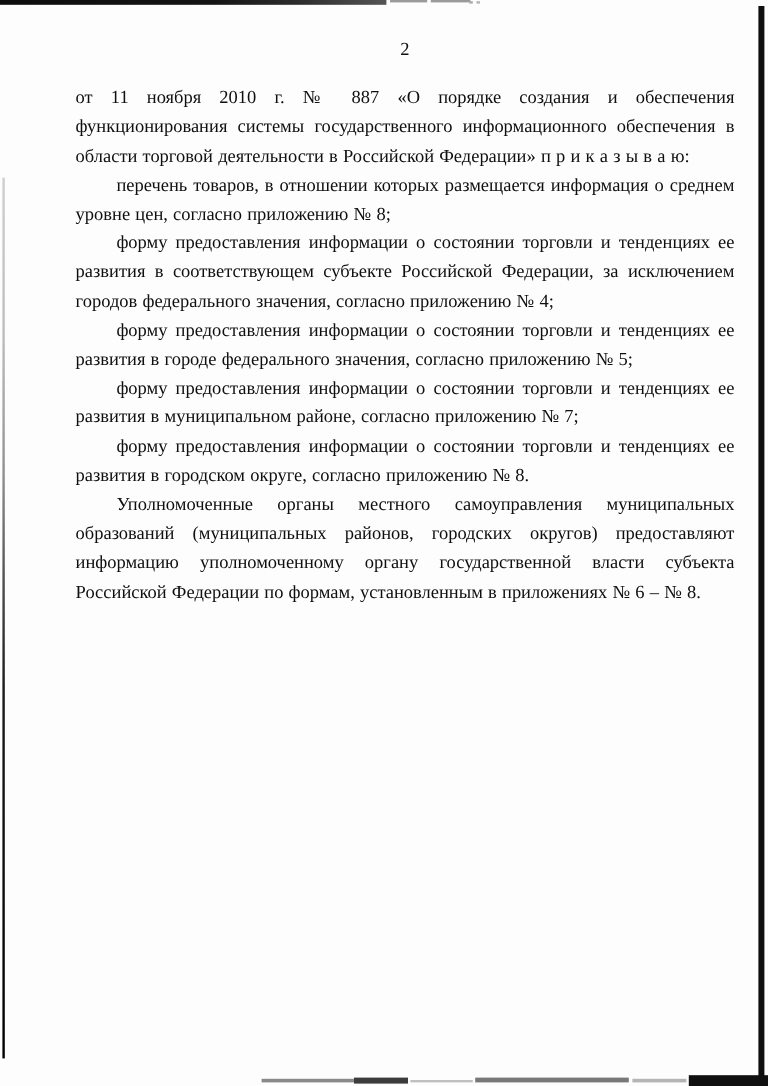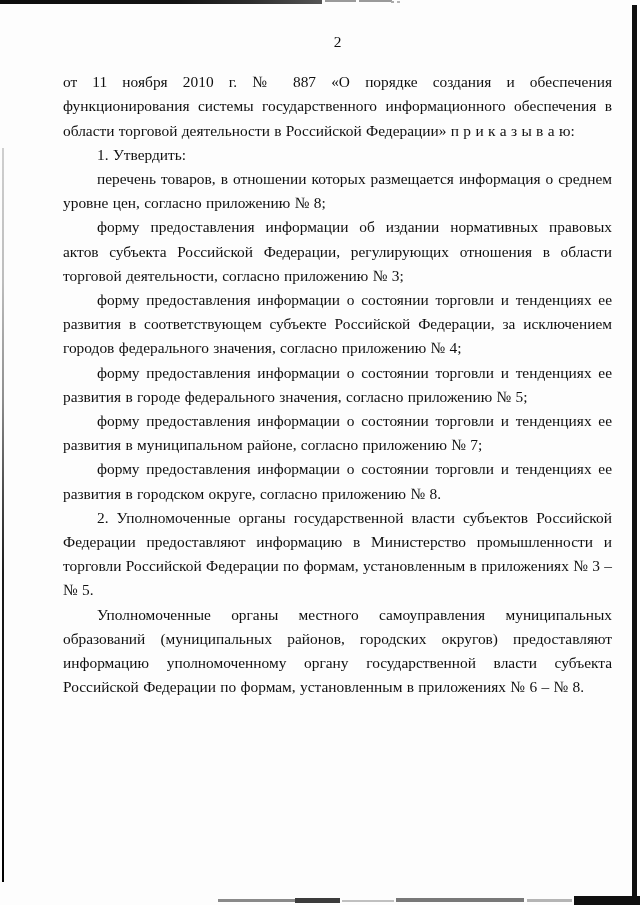--- a/index.html
+++ b/index.html
@@ -81,24 +81,21 @@
   <div class="artifact bottom-seg-a2"></div>
   <div class="artifact bottom-seg-b"></div>
   <div class="artifact bottom-seg-c"></div>
   <div class="artifact bottom-seg-d"></div>
   <div class="artifact bottom-seg-e"></div>
 
   <div class="content">
     <div class="page-number">2</div>
 
     <p class="para flush">от 11 ноября 2010 г. № 887 «О порядке создания и обеспечения функционирования системы государственного информационного обеспечения в области торговой деятельности в Российской Федерации» п р и к а з ы в а ю:</p>
-    <p class="para">1. Утвердить:</p>
     <p class="para">перечень товаров, в отношении которых размещается информация о среднем уровне цен, согласно приложению № 8;</p>
-    <p class="para">форму предоставления информации об издании нормативных правовых актов субъекта Российской Федерации, регулирующих отношения в области торговой деятельности, согласно приложению № 3;</p>
     <p class="para">форму предоставления информации о состоянии торговли и тенденциях ее развития в соответствующем субъекте Российской Федерации, за исключением городов федерального значения, согласно приложению № 4;</p>
     <p class="para">форму предоставления информации о состоянии торговли и тенденциях ее развития в городе федерального значения, согласно приложению № 5;</p>
     <p class="para">форму предоставления информации о состоянии торговли и тенденциях ее развития в муниципальном районе, согласно приложению № 7;</p>
     <p class="para">форму предоставления информации о состоянии торговли и тенденциях ее развития в городском округе, согласно приложению № 8.</p>
-    <p class="para">2. Уполномоченные органы государственной власти субъектов Российской Федерации предоставляют информацию в Министерство промышленности и торговли Российской Федерации по формам, установленным в приложениях № 3 – № 5.</p>
     <p class="para">Уполномоченные органы местного самоуправления муниципальных образований (муниципальных районов, городских округов) предоставляют информацию уполномоченному органу государственной власти субъекта Российской Федерации по формам, установленным в приложениях № 6 – № 8.</p>
   </div>
 
 </div>
 
 </body></html>

